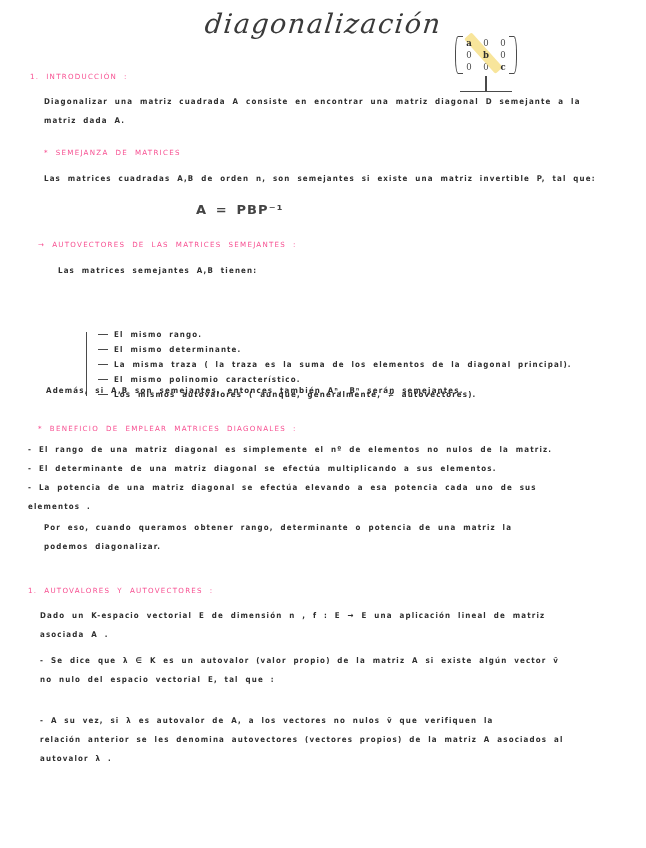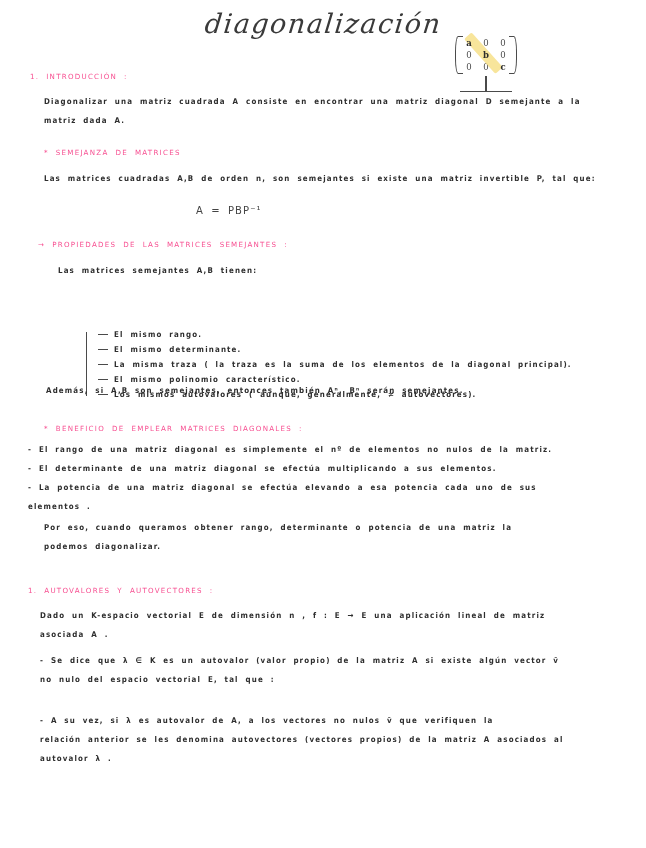--- a/index.html
+++ b/index.html
@@ -172,25 +172,25 @@
   .rail-dash {
     width: 10px;
     height: 1.2px;
     background: #4a4a4a;
     margin-right: 6px;
     flex: 0 0 auto;
   }
 
   .formula {
     font-family: "DejaVu Sans", sans-serif;
-    font-size: 10px;
+    font-size: 13px;
     letter-spacing: 1.1px;
     word-spacing: 3px;
     color: #444;
-    font-weight: 400;
+    font-weight: 700;
     white-space: nowrap;
     transform: scaleY(1.1);
     transform-origin: left center;
   }
 </style>
 </head>
 <body>
 
 <div class="page">
 
@@ -236,21 +236,21 @@
 
   <div class="blk para hw" style="left:44px; top:170px;">
     <div>Las matrices cuadradas A,B de orden n, son semejantes si existe una matriz invertible P, tal que:</div>
   </div>
 
   <div class="blk" style="left:196px; top:199px;">
     <span class="formula">A = PBP⁻¹</span>
   </div>
 
   <div class="blk" style="left:38px; top:232px;">
-    <span class="pink">→ PROPIEDADES DE LAS MATRICES SEMEJANTES :</span>
+    <span class="pink">→ AUTOVECTORES DE LAS MATRICES SEMEJANTES :</span>
   </div>
 
   <div class="blk para hw" style="left:58px; top:262px;">
     <div>Las matrices semejantes A,B tienen:</div>
   </div>
 
   <div class="blk rail-list" style="left:86px; top:288px;">
     <div class="rail"></div>
     <div class="rail-item">
       <span class="rail-dash"></span>
@@ -271,21 +271,21 @@
     <div class="rail-item">
       <span class="rail-dash"></span>
       <span class="hw">Los mismos autovalores ( aunque, generalmente, ≠ autovectores).</span>
     </div>
   </div>
 
   <div class="blk para hw" style="left:46px; top:382px;">
     <div>Además, si A,B son semejantes, entonces también Aⁿ, Bⁿ serán semejantes.</div>
   </div>
 
-  <div class="blk" style="left:38px; top:416px;margin-left:6px;">
+  <div class="blk" style="left:38px; top:416px;">
     <span class="pink">* BENEFICIO DE EMPLEAR MATRICES DIAGONALES :</span>
   </div>
 
   <div class="blk para hw" style="left:28px; top:444px;">
     <div>- El rango de una matriz diagonal es simplemente el nº de elementos no nulos de la matriz.</div>
     <div>- El determinante de una matriz diagonal se efectúa multiplicando a sus elementos.</div>
     <div>- La potencia de una matriz diagonal se efectúa elevando a esa potencia cada uno de sus</div>
     <div>elementos .</div>
   </div>
 

